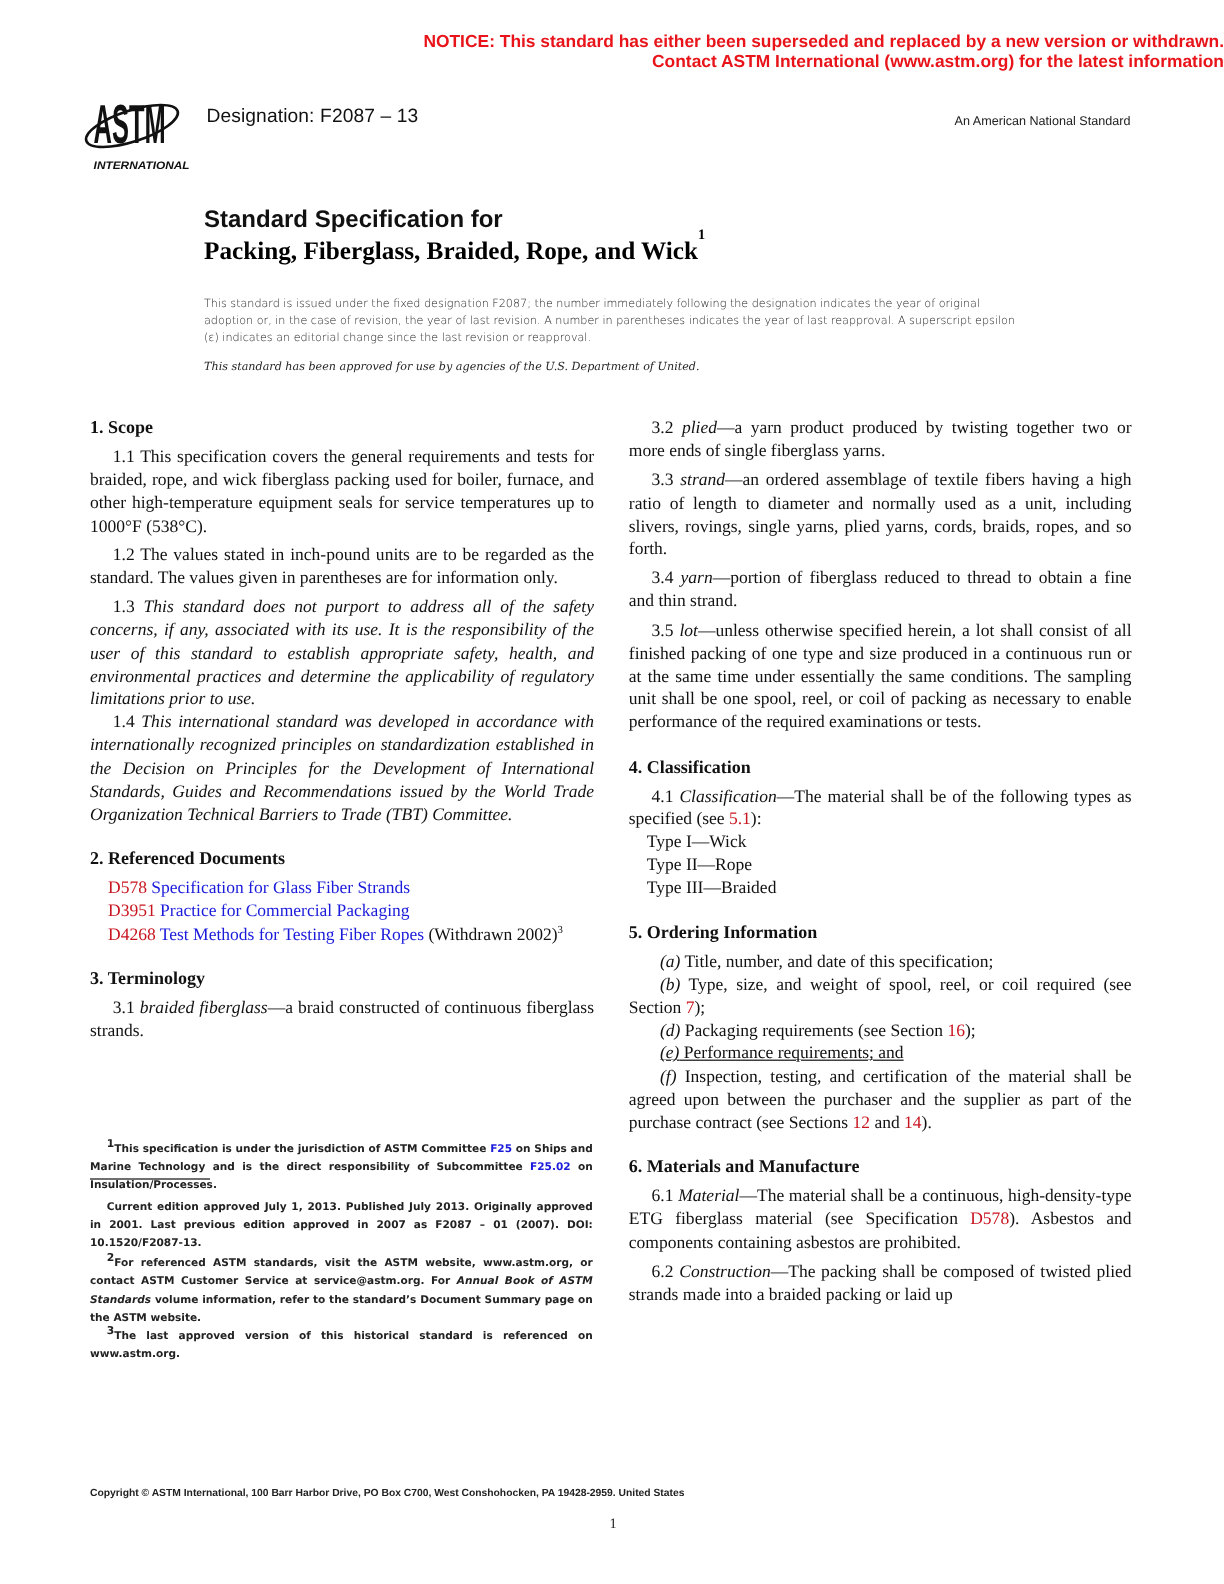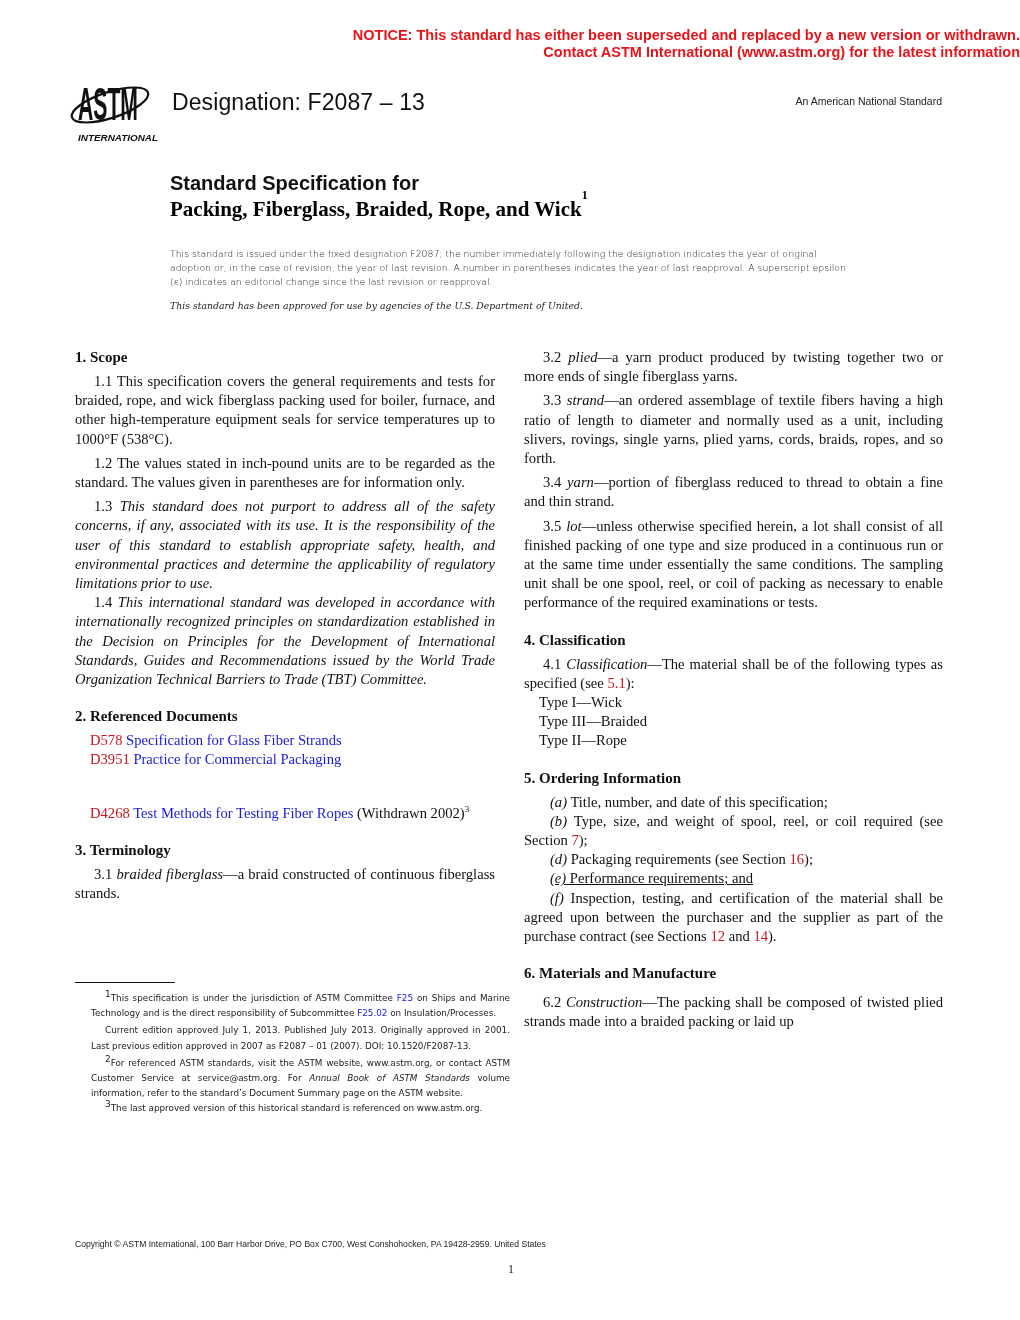--- a/index.html
+++ b/index.html
@@ -4,21 +4,21 @@
 <style>
   html, body { margin:0; padding:0; background:#ffffff; }
   body { width:1020px; height:1320px; position:relative; overflow:hidden; color:#111; }
 
   .notice { position:absolute; top:27px; left:0; width:1020px; text-align:right;
     color:#e8141a; font-family:"Liberation Sans", sans-serif; font-weight:bold; font-size:14.5px; line-height:17px; }
 
   .logo { position:absolute; left:64px; top:75px; width:96px; height:70px; }
   .logo svg { display:block; }
   .designation { position:absolute; left:172px; top:89px; font-family:"Liberation Sans", sans-serif;
-    font-size:23px; font-weight:normal; color:#111; letter-spacing:0.1px; }
+    font-size:16px; font-weight:normal; color:#111; letter-spacing:0.1px; }
   .ans { position:absolute; right:78px; top:95px; font-family:"Liberation Sans", sans-serif; font-size:10.5px; color:#222; }
 
   .title1 { position:absolute; left:170px; top:172px; font-family:"Liberation Sans", sans-serif; font-size:20px; font-weight:bold; color:#111; }
   .title2 { position:absolute; left:170px; top:197px; font-family:Liberation Serif, serif; font-size:21px; font-weight:bold; color:#000000; }
   .title2 sup { font-size:12px; vertical-align:top; position:relative; top:-2px; }
 
   .issued { position:absolute; left:170px; top:247px; width:680px; font-family:"DejaVu Sans", sans-serif;
     font-size:9.3px; line-height:14px; color:#222; font-weight:300; }
   .approved { position:absolute; left:170px; top:300px; font-family:"DejaVu Serif", serif; font-style:italic; font-size:9.3px; color:#222; }
 
@@ -31,26 +31,26 @@
   .col .gap { height:5px; }
   .col .hgap { height:18px; }
   .col i { font-style:italic; }
   .red { color:#c8141e; }
   .blue { color:#1a1adb; }
   .listitem { padding-left:15px; }
   .refhang { padding-left:15px; text-indent:-0px; }
   sup { font-size:9px; line-height:0; }
 
   .fnrule { position:absolute; left:75px; top:982px; width:100px; border-top:1px solid #111; }
-  .footnotes { position:absolute; left:75px; top:991px; width:419px; font-family:"DejaVu Sans", sans-serif;
-    font-size:8.8px; line-height:15.2px; color:#222; font-weight:400;margin-left:16px; }
+  .footnotes { position:absolute; left:75px; top:951px; width:419px; font-family:"DejaVu Sans", sans-serif;
+    font-size:8.8px; line-height:15.2px; color:#222; font-weight:700; }
   .footnotes p { margin:0; text-align:justify; text-indent:14px; }
   .footnotes .fgap { height:2px; }
 
-  .copyright { position:absolute; left:75px; top:1239px; font-family:"Liberation Sans", sans-serif; font-size:8.6px; color:#222; }
+  .copyright { position:absolute; left:75px; top:1239px; font-family:"Liberation Sans", sans-serif; font-size:8.6px; color:#222;font-weight:bold; }
   .pagenum { position:absolute; left:508px; top:1262px; font-family:"Liberation Serif", serif; font-size:12px; color:#222; }
 </style>
 </head>
 <body>
 
 <div class="notice">
   <div>NOTICE: This standard has either been superseded and replaced by a new version or withdrawn.</div>
   <div>Contact ASTM International (www.astm.org) for the latest information</div>
 </div>
 
@@ -79,21 +79,21 @@
   <p class="ind">1.2  The values stated in inch-pound units are to be regarded as the standard. The values given in parentheses are for information only.</p>
   <div class="gap"></div>
   <p class="ind"><span>1.3</span>&nbsp;<i>This standard does not purport to address all of the safety concerns, if any, associated with its use. It is the responsibility of the user of this standard to establish appropriate safety, health, and environmental practices and determine the applicability of regulatory limitations prior to use.</i></p>
   <p class="ind"><span>1.4</span>&nbsp;<i>This international standard was developed in accordance with internationally recognized principles on standardization established in the Decision on Principles for the Development of International Standards, Guides and Recommendations issued by the World Trade Organization Technical Barriers to Trade (TBT) Committee.</i></p>
   <div class="hgap"></div>
 
   <h3>2.  Referenced Documents</h3>
   <div class="gap"></div>
   <p class="refhang"><span class="red">D578</span> <span class="blue">Specification for Glass Fiber Strands</span></p>
   <p class="refhang"><span class="red">D3951</span> <span class="blue">Practice for Commercial Packaging</span></p>
-  <p class="refhang" style="padding-left:34px;text-indent:-19px;margin-top:34px;"><span class="red">D4268</span> <span class="blue">Test Methods for Testing Fiber Ropes</span><span> (Withdrawn 2002)</span><sup>3</sup></p>
+  <p class="refhang" style="padding-left:34px;text-indent:-19px;"><span class="red">D4268</span> <span class="blue">Test Methods for Testing Fiber Ropes</span><span> (Withdrawn 2002)</span><sup>3</sup></p>
   <div class="hgap"></div>
 
   <h3>3.  Terminology</h3>
   <div class="gap"></div>
   <p class="ind"><span>3.1</span>&nbsp;<i>braided fiberglass</i><span>—a braid constructed of continuous fiberglass strands.</span></p>
 </div>
 
 <div class="fnrule"></div>
 <div class="footnotes">
   <p><sup>1</sup><span>This specification is under the jurisdiction of ASTM Committee </span><span class="blue">F25</span><span> on Ships and Marine Technology and is the direct responsibility of Subcommittee </span><span class="blue">F25.02</span><span> on Insulation/Processes.</span></p>
@@ -111,33 +111,34 @@
   <div class="gap"></div>
   <p class="ind"><span>3.4</span>&nbsp;<i>yarn</i><span>—portion of fiberglass reduced to thread to obtain a fine and thin strand.</span></p>
   <div class="gap"></div>
   <p class="ind"><span>3.5</span>&nbsp;<i>lot</i><span>—unless otherwise specified herein, a lot shall consist of all finished packing of one type and size produced in a continuous run or at the same time under essentially the same conditions. The sampling unit shall be one spool, reel, or coil of packing as necessary to enable performance of the required examinations or tests.</span></p>
   <div class="hgap"></div>
 
   <h3>4.  Classification</h3>
   <div class="gap"></div>
   <p class="ind"><span>4.1</span>&nbsp;<i>Classification</i><span>—The material shall be of the following types as specified (see </span><span class="red">5.1</span><span>):</span></p>
   <p class="listitem">Type I—Wick</p>
+  <p class="listitem">Type II—Rope</p>
   <p class="listitem">Type III—Braided</p>
-  <p class="listitem">Type II—Rope</p>
   <div class="hgap"></div>
 
   <h3>5.  Ordering Information</h3>
   <div class="gap"></div>
   <p style="text-indent:26px;"><i>(a)</i><span> Title, number, and date of this specification;</span></p>
   <p style="text-indent:26px;"><i>(b)</i><span> Type, size, and weight of spool, reel, or coil required (see Section </span><span class="red">7</span><span>);</span></p>
   <p style="text-indent:26px;"><i>(d)</i><span> Packaging requirements (see Section </span><span class="red">16</span><span>);</span></p>
   <p style="text-indent:26px;text-decoration:underline;"><i>(e)</i><span> Performance requirements; and</span></p>
   <p style="text-indent:26px;"><i>(f)</i><span> Inspection, testing, and certification of the material shall be agreed upon between the purchaser and the supplier as part of the purchase contract (see Sections </span><span class="red">12</span><span> and </span><span class="red">14</span><span>).</span></p>
   <div class="hgap"></div>
 
   <h3>6.  Materials and Manufacture</h3>
   <div class="gap"></div>
+  <p class="ind"><span>6.1</span>&nbsp;<i>Material</i><span>—The material shall be a continuous, high-density-type ETG fiberglass material (see Specification </span><span class="red">D578</span><span>). Asbestos and components containing asbestos are prohibited.</span></p>
   <div class="gap"></div>
   <p class="ind"><span>6.2</span>&nbsp;<i>Construction</i><span>—The packing shall be composed of twisted plied strands made into a braided packing or laid up</span></p>
 </div>
 
 <div class="copyright">Copyright © ASTM International, 100 Barr Harbor Drive, PO Box C700, West Conshohocken, PA 19428-2959. United States</div>
 <div class="pagenum">1</div>
 
 </body></html>

